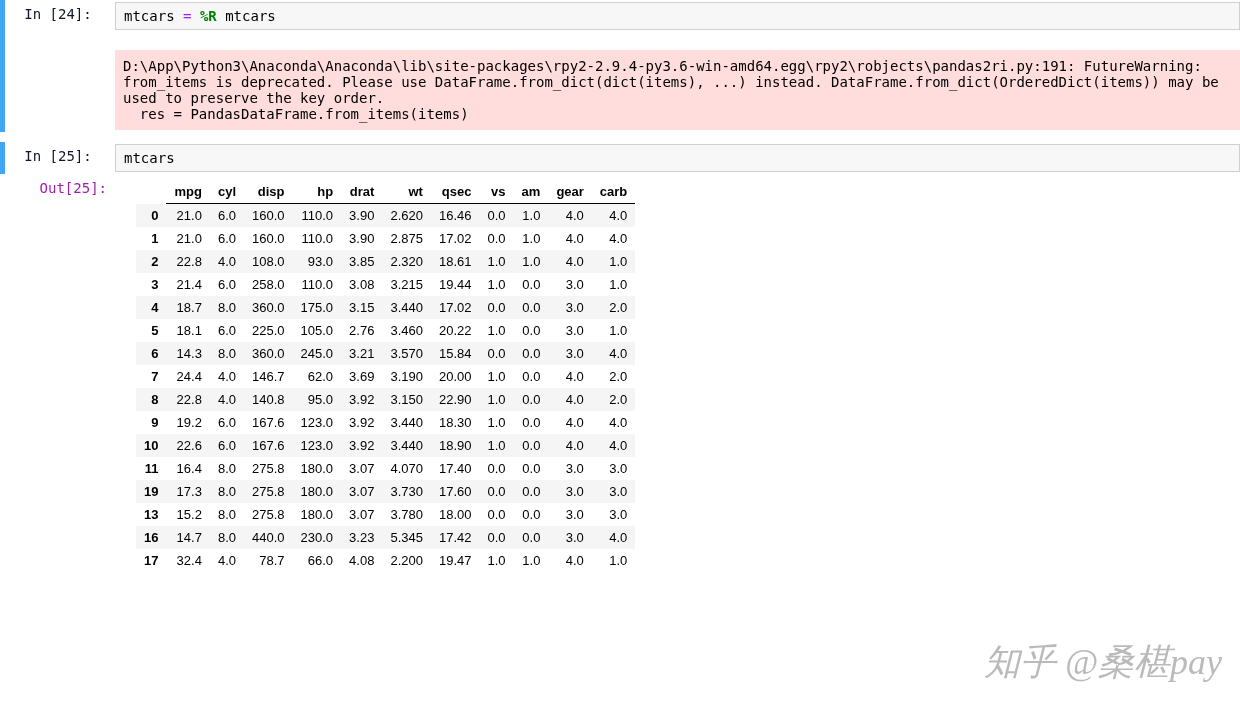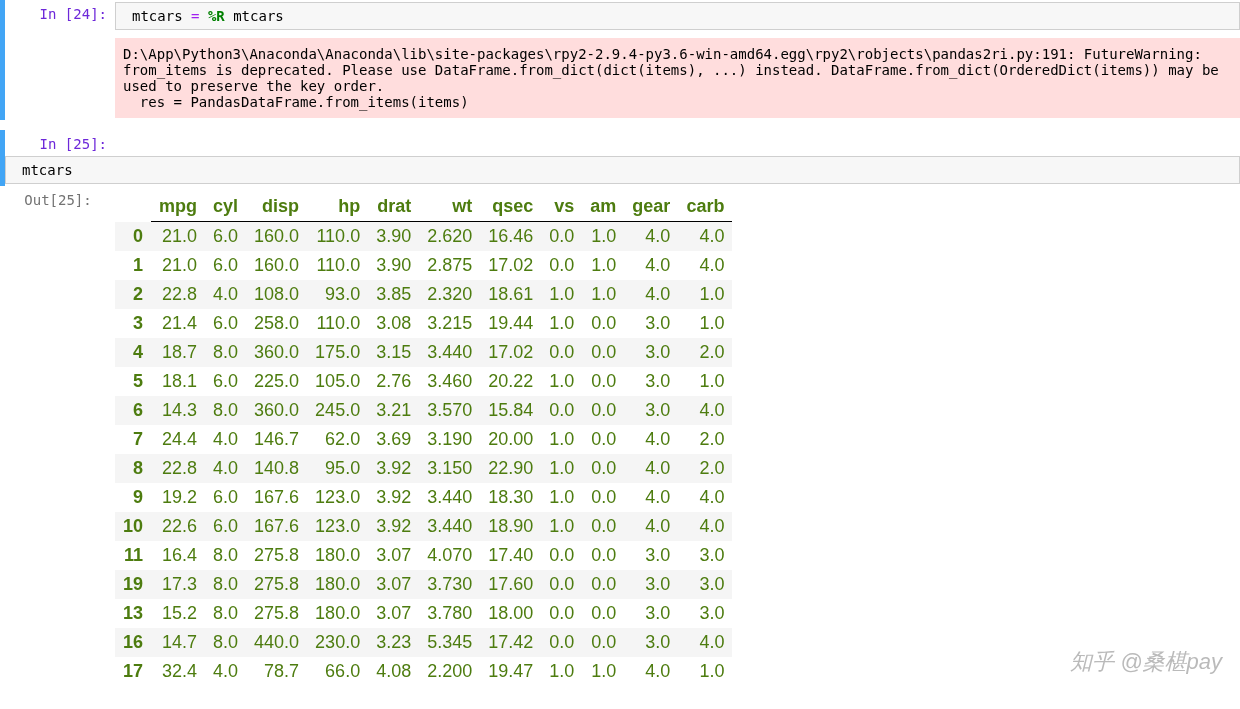--- a/index.html
+++ b/index.html
@@ -21,54 +21,55 @@
     border-left: 5px solid #42A5F5;
   }
   .prompt-area {
     width: 110px;
     flex-shrink: 0;
     text-align: right;
     padding: 4px 8px 4px 4px;
     font-family: monospace;
     font-size: 14px;
   }
-  .prompt-in { color: #6d28d9; }
-  .prompt-out { color: #737373; text-align: center; }
+  .prompt-in { color: #0f172a; text-align: center; }
+  .prompt-out { color: #a21caf; }
   .cell-body {
     flex: 1;
     min-width: 0;
   }
   .code-input {
     background: #f7f7f7;
     border: 1px solid #cfcfcf;
-    padding: 5px 16px;
+    padding: 5px 8px;
     font-family: monospace;
     font-size: 14px;
     white-space: pre;
     color: #000;
   }
   .code-input .op { color: #A020F0; }
   .code-input .magic { color: #008000; font-weight: bold; }
   .stderr {
     background: #fdd;
     padding: 8px;
     font-family: monospace;
     font-size: 14px;
     white-space: pre-wrap;
     word-break: break-word;
     color: #000;
-    margin-top: 4px;
+    margin-top: 16px;
   }
   .output-area {
     padding: 4px 0;
   }
   table.dataframe {
     border-collapse: collapse;
-    font-size: 18px;
-    color: #4d7c0f;
+    font-size: 13px;
+    color: #000000;
+    margin-left: 21px;
   }
   table.dataframe thead th {
     text-align: right;
     font-weight: bold;
     padding: 4px 8px;
     border-bottom: 1px solid #000;
   }
   table.dataframe thead th:first-child {
     border-bottom: none;
   }
@@ -80,46 +81,46 @@
   table.dataframe tbody td {
     text-align: right;
     padding: 4px 8px;
   }
   table.dataframe tbody tr:nth-child(odd) {
     background: #f5f5f5;
   }
   .watermark {
     position: fixed;
     right: 18px;
-    bottom: 32px;
-    font-size: 22px;
+    bottom: 22px;
+    font-size: 36px;
     color: rgba(130,130,130,0.55);
     font-style: italic;
-    font-family: Liberation Sans, sans-serif;
+    font-family: Liberation Serif, serif;
     pointer-events: none;
   }
 </style>
 </head>
 <body>
 
 <div class="cell selected">
   <div class="prompt-area prompt-in">In [24]:</div>
   <div class="cell-body">
     <div class="code-input"><span>mtcars </span><span class="op">= </span><span class="magic">%R</span><span> mtcars</span></div>
   </div>
 </div>
 <div class="cell selected">
   <div class="prompt-area"></div>
   <div class="cell-body">
     <div class="stderr">D:\App\Python3\Anaconda\Anaconda\lib\site-packages\rpy2-2.9.4-py3.6-win-amd64.egg\rpy2\robjects\pandas2ri.py:191: FutureWarning: from_items is deprecated. Please use DataFrame.from_dict(dict(items), ...) instead. DataFrame.from_dict(OrderedDict(items)) may be used to preserve the key order.
   res = PandasDataFrame.from_items(items)</div>
   </div>
 </div>
 
-<div class="cell selected" style="margin-top:10px;flex-direction:column;">
+<div class="cell selected" style="margin-top:10px;">
   <div class="prompt-area prompt-in">In [25]:</div>
   <div class="cell-body">
     <div class="code-input"><span>mtcars</span></div>
   </div>
 </div>
 <div class="cell">
   <div class="prompt-area prompt-out">Out[25]:</div>
   <div class="cell-body output-area">
     <table class="dataframe">
       <thead>

